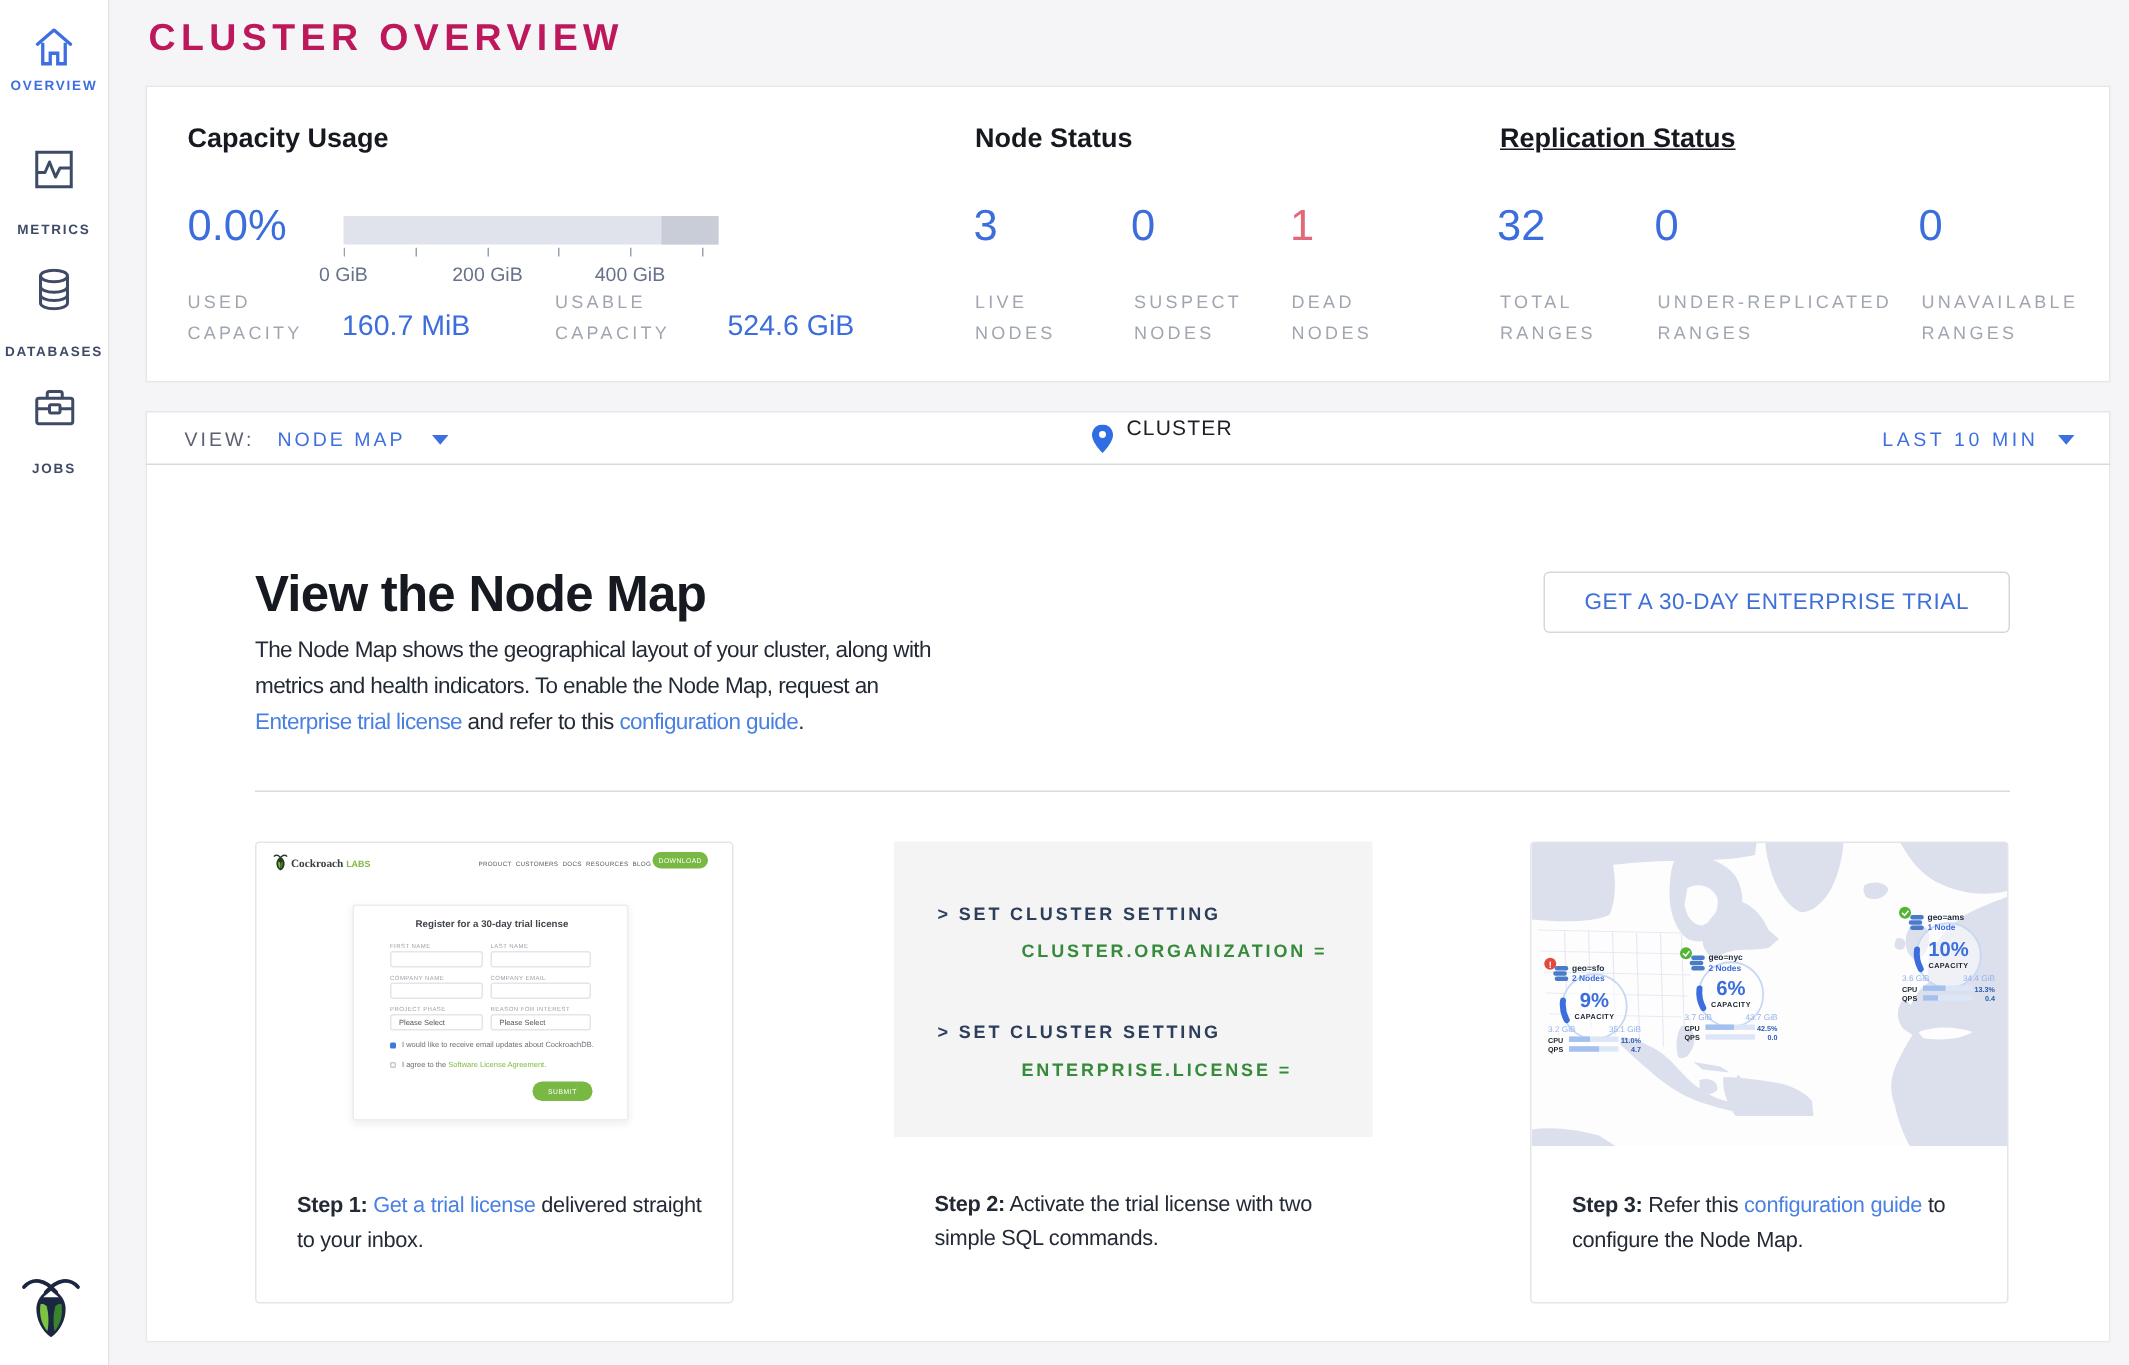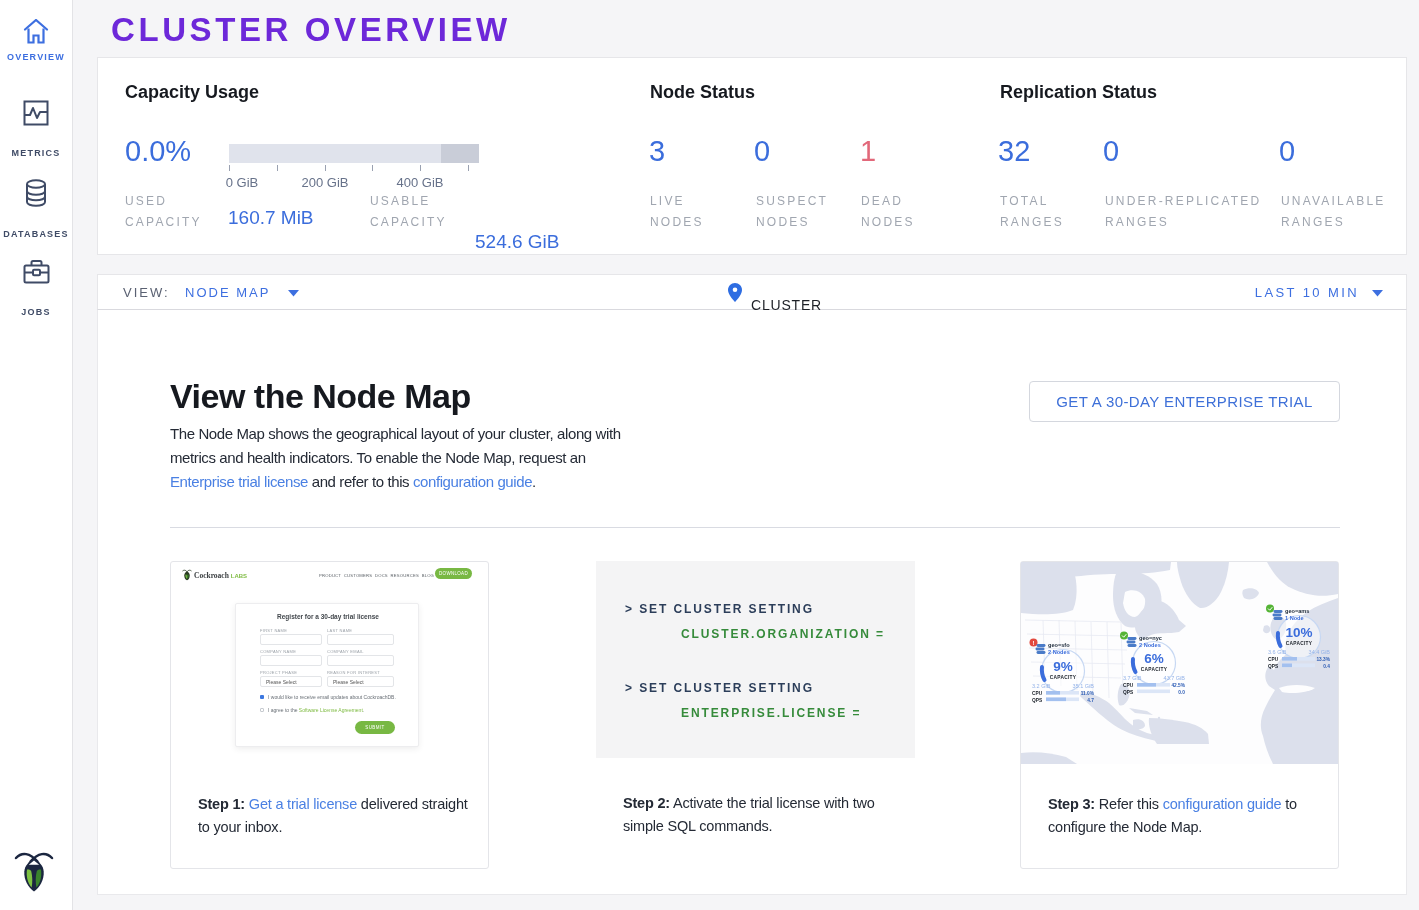--- a/index.html
+++ b/index.html
@@ -4,21 +4,21 @@
 <style>
 * { margin:0; padding:0; box-sizing:border-box; }
 html,body { width:1419px; height:910px; background:#f5f5f7; font-family:"Liberation Sans", sans-serif; overflow:hidden; }
 .abs { position:absolute; }
 #root { position:relative; width:1419px; height:910px; }
 
 #sidebar { position:absolute; left:0; top:0; width:73px; height:910px; background:#fff; border-right:1px solid #e3e3e6; z-index:5; }
 .navitem { position:absolute; left:0; width:72px; text-align:center; }
 .navlabel { display:block; font-size:9px; font-weight:bold; letter-spacing:1.2px; color:#3f4b66; margin-top:22px; }
 
-#pagetitle { position:absolute; left:111px; top:11px; font-size:33px; font-weight:bold; letter-spacing:3.6px; color:#6d28d9; }
+#pagetitle { position:absolute; left:99px; top:11px; font-size:25px; font-weight:bold; letter-spacing:3.6px; color:#be185d; }
 
 #summary { position:absolute; left:97px; top:57px; width:1310px; height:198px; background:#fff; border:1px solid #e6e6e9; }
 .sectitle { position:absolute; font-size:18px; color:#16191f; font-weight:bold; top:24px; }
 .bignum { position:absolute; font-size:29px; color:#3b6ddc; top:79px; line-height:29px; }
 .statlabel { position:absolute; top:133px; font-size:12px; letter-spacing:2.2px; color:#a0a6b0; line-height:21px; }
 .statval { position:absolute; top:150px; font-size:19px; line-height:19px; color:#3b6ddc; }
 
 #viewbar { position:absolute; left:97px; top:274px; width:1310px; height:36px; background:#fff; border:1px solid #e6e6e9; border-bottom:1px solid #d9d9de; }
 
 #mainpanel { position:absolute; left:97px; top:310px; width:1310px; height:585px; background:#fff; border:1px solid #e9e9ec; border-top:none; }
@@ -87,56 +87,56 @@
     <svg class="abs" style="left:131px; top:107px;" width="245" height="8">
       <g stroke="#9aa1b1" stroke-width="1">
         <line x1="0.5" y1="0" x2="0.5" y2="6"></line>
           <line x1="48.5" y1="0" x2="48.5" y2="6"></line>
         <line x1="96.5" y1="0" x2="96.5" y2="6"></line>
           <line x1="143.5" y1="0" x2="143.5" y2="6"></line>
         <line x1="191.5" y1="0" x2="191.5" y2="6"></line>
           <line x1="239.5" y1="0" x2="239.5" y2="6"></line>
       </g>
     </svg>
-    <div class="abs" style="left:125px; top:117px; width:38px; text-align:center; font-size:13px; color:#67728a;">0 GiB</div>
+    <div class="abs" style="left:112px; top:117px; width:38px; text-align:center; font-size:13px; color:#67728a;">0 GiB</div>
     <div class="abs" style="left:197px; top:117px; width:60px; text-align:center; font-size:13px; color:#67728a;">200 GiB</div>
     <div class="abs" style="left:292px; top:117px; width:60px; text-align:center; font-size:13px; color:#67728a;">400 GiB</div>
     <div class="statlabel" style="left:27px;">USED<br>CAPACITY</div>
     <div class="statval" style="left:130px;">160.7 MiB</div>
     <div class="statlabel" style="left:272px;">USABLE<br>CAPACITY</div>
-    <div class="statval" style="left:377px;margin-top:24px;">524.6 GiB</div>
+    <div class="statval" style="left:387px;">524.6 GiB</div>
 
     <div class="sectitle" style="left:552px;">Node Status</div>
     <div class="bignum" style="left:551px;">3</div>
     <div class="bignum" style="left:656px;">0</div>
     <div class="bignum" style="left:762px; color:#e2687a;">1</div>
     <div class="statlabel" style="left:552px;">LIVE<br>NODES</div>
     <div class="statlabel" style="left:658px;">SUSPECT<br>NODES</div>
     <div class="statlabel" style="left:763px;">DEAD<br>NODES</div>
 
-    <div class="sectitle" style="left:902px;">Replication Status</div>
+    <div class="sectitle" style="left:902px;text-decoration:underline;">Replication Status</div>
     <div class="bignum" style="left:900px;">32</div>
     <div class="bignum" style="left:1005px;">0</div>
     <div class="bignum" style="left:1181px;">0</div>
     <div class="statlabel" style="left:902px;">TOTAL<br>RANGES</div>
     <div class="statlabel" style="left:1007px;">UNDER-REPLICATED<br>RANGES</div>
     <div class="statlabel" style="left:1183px;">UNAVAILABLE<br>RANGES</div>
   </div>
 
   <div id="viewbar">
     <div class="t" style="left:25px; top:10px; font-size:13px; letter-spacing:2px; color:#5a6172;">VIEW:</div>
     <div class="t" style="left:87px; top:10px; font-size:13px; letter-spacing:2px; color:#3d6fe0;">NODE MAP</div>
     <svg class="abs" style="left:190px; top:15px;" width="11" height="7">
         <path d="M0 0 L11 0 L5.5 6.5 Z" fill="#3d6fe0"></path>
       </svg>
     <svg class="abs" style="left:630px; top:8px;" width="14" height="19" viewBox="0 0 14 19">
       <path d="M7 0 C3.1 0 0 3.1 0 7 C0 12.2 7 19 7 19 C7 19 14 12.2 14 7 C14 3.1 10.9 0 7 0 Z" fill="#2e6de2"></path>
       <circle cx="7" cy="6.7" r="2.3" fill="#fff"></circle>
     </svg>
-    <div class="t" style="left:653px; top:22px; font-size:14px; letter-spacing:0.8px; color:#1d2026;">CLUSTER</div>
+    <div class="t" style="left:653px; top:2px; font-size:14px; letter-spacing:0.8px; color:#1d2026;">CLUSTER</div>
     <div class="t" style="right:47px; top:10px; font-size:13px; letter-spacing:2.4px; color:#3d6fe0;">LAST 10 MIN</div>
     <svg class="abs" style="right:23px; top:15px;" width="11" height="7">
         <path d="M0 0 L11 0 L5.5 6.5 Z" fill="#3d6fe0"></path>
       </svg>
   </div>
 
   <div id="mainpanel">
     <div class="t" style="left:72px; top:67px; font-size:34px; letter-spacing:-0.5px; font-weight:bold; color:#16191f;">View the Node Map</div>
     <div class="abs" style="left:72px; top:112px; font-size:15px; letter-spacing:-0.4px; line-height:24px; color:#242a35;">
       The Node Map shows the geographical layout of your cluster, along with<br>

